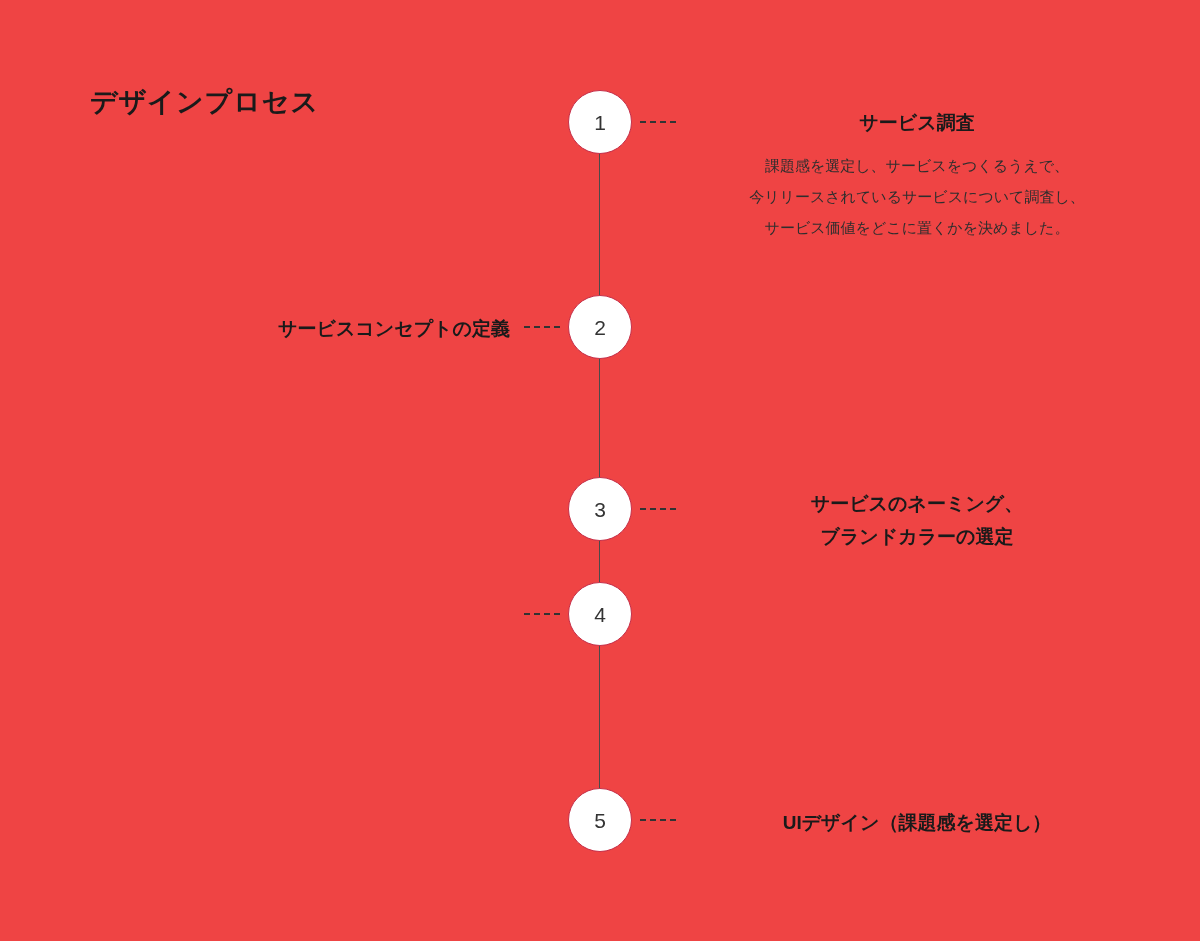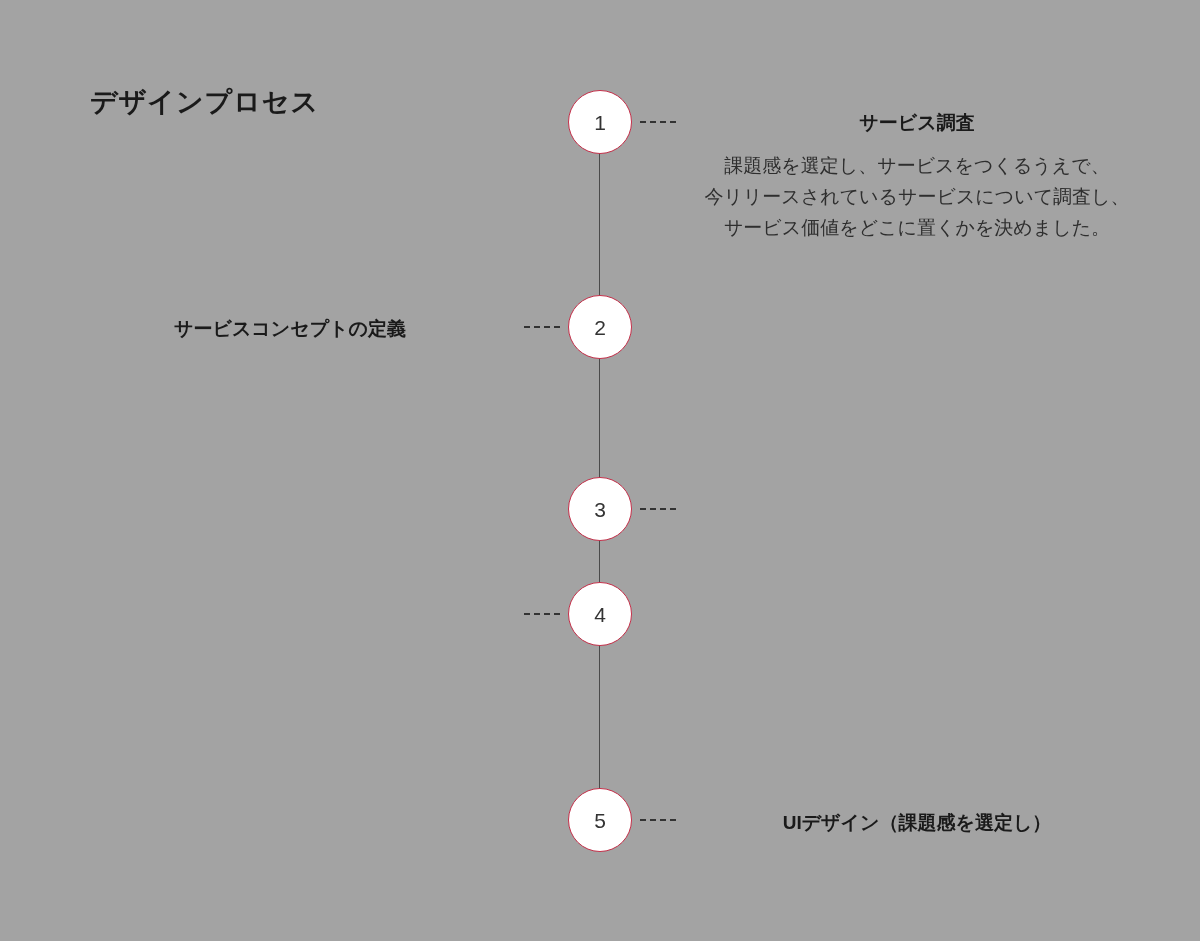--- a/index.html
+++ b/index.html
@@ -11,21 +11,21 @@
   *{margin:0;padding:0;box-sizing:border-box;}
   html,body{background:#ffffff;}
   body{
     font-family:"Liberation Sans","DejaVu Sans",sans-serif;
     color:var(--title-text);
   }
   .canvas{
     position:relative;
     width:1200px;
     height:941px;
-    background:#a3a3a3;
+    background:#ef4444;
     overflow:hidden;
   }
   .page-title{
     position:absolute;
     left:90px;
     top:84px;
     font-size:27px;
     font-weight:700;
     letter-spacing:1px;
     color:var(--title-text);
@@ -65,31 +65,31 @@
     z-index:2;
   }
   .dash.right{left:640px;}
   .dash.left{left:524px;}
   .content{
     position:absolute;
     width:440px;
     z-index:2;
   }
   .content.right{left:697px;text-align:center;}
-  .content.left{right:690px;text-align:center;}
+  .content.left{right:690px;text-align:right;}
   .step-title{
     font-size:19px;
     font-weight:700;
     line-height:33px;
     color:var(--title-text);
     white-space:pre-line;
   }
   .step-desc{
     margin-top:11px;
-    font-size:19px;
+    font-size:15px;
     line-height:31px;
     color:var(--body-text);
     white-space:pre-line;
   }
 </style>
 </head>
 <body>
 
 <div class="canvas">
 
@@ -113,20 +113,24 @@
   </div>
   <div class="dash left" style="top:326px"></div>
   <div class="content left" style="top:312px">
     <h2 class="step-title">サービスコンセプトの定義</h2>
   </div>
 
   <div class="node" style="top:477px">
     <span class="num">3</span>
   </div>
   <div class="dash right" style="top:508px"></div>
+  <div class="content right" style="top:487px">
+    <h2 class="step-title">サービスのネーミング、
+ブランドカラーの選定</h2>
+  </div>
 
   <div class="node" style="top:582px">
     <span class="num">4</span>
   </div>
   <div class="dash left" style="top:613px"></div>
 
   <div class="node" style="top:788px">
     <span class="num">5</span>
   </div>
   <div class="dash right" style="top:819px"></div>

